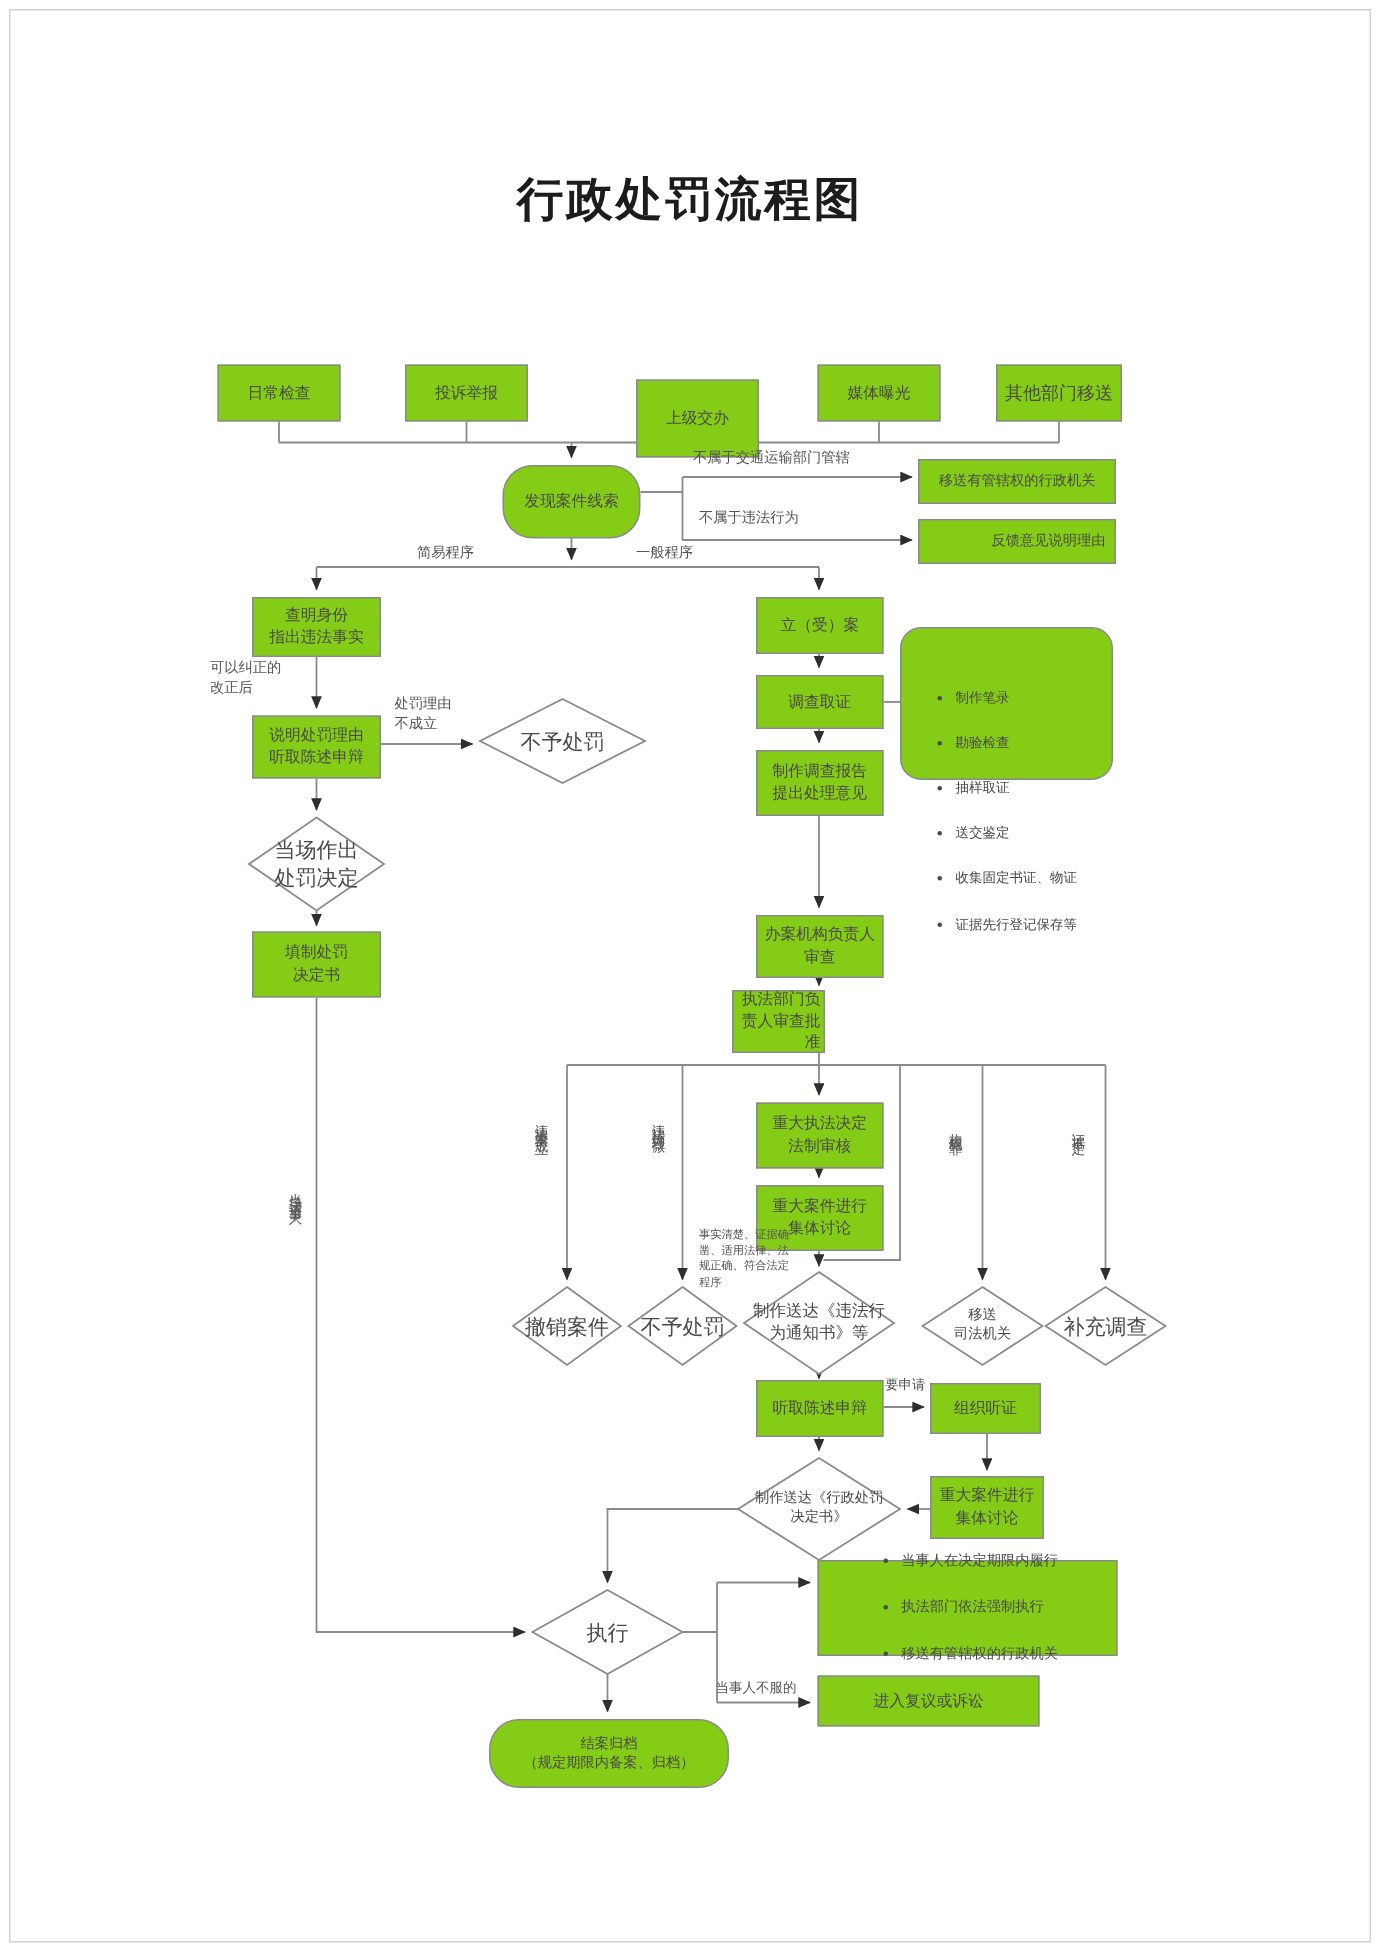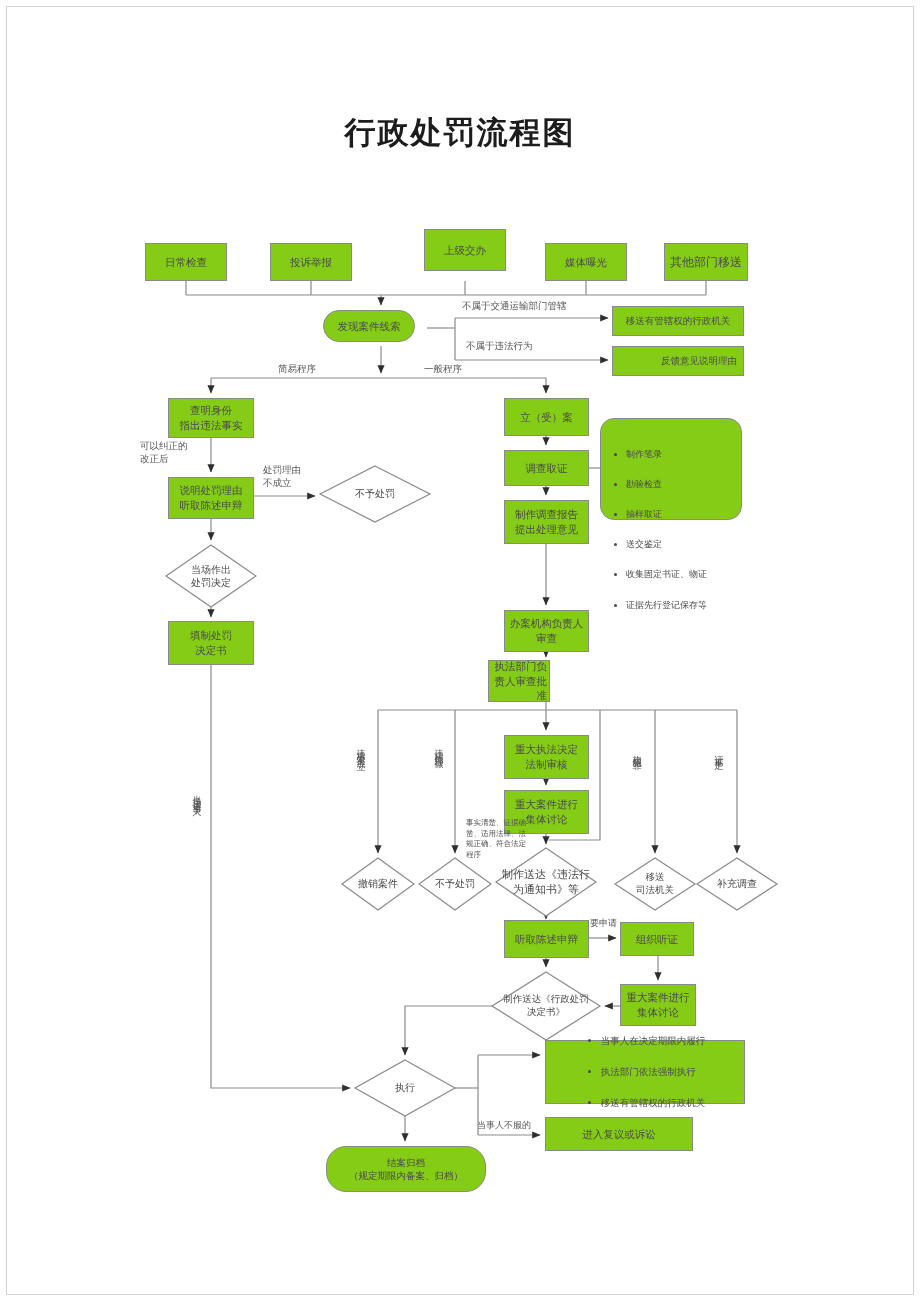--- a/index.html
+++ b/index.html
@@ -20,32 +20,32 @@
   .box{
     position:absolute;border:1px solid #8a8a8a;background:#84cc16;
     display:flex;align-items:center;justify-content:center;text-align:center;
     font-size:10.5px;line-height:1.4;color:#4a4a4a;white-space:pre-line;
     box-sizing:border-box;padding:2px;
   }
   .stadium{border-radius:20px;}
   .round-list{border-radius:14px;justify-content:flex-start;align-items:flex-start;padding:8px 6px 6px 4px;}
   .dtext{
     position:absolute;display:flex;align-items:center;justify-content:center;
-    text-align:center;font-size:10px;line-height:1.35;color:#4a4a4a;white-space:pre-line;
+    text-align:center;font-size:14px;line-height:1.35;color:#4a4a4a;white-space:pre-line;
   }
   .lbl{
     position:absolute;font-size:9.5px;color:#555;line-height:1.35;
     white-space:pre-line;text-align:left;
   }
   .vlbl{
     position:absolute;font-size:9px;color:#555;
     writing-mode:vertical-rl;letter-spacing:2px;
   }
   .tiny{font-size:7.5px;color:#555;width:60px;line-height:1.4;}
-  ul.blist{margin:5px;padding-left:16px;text-align:left;}
+  ul.blist{margin:16px;padding-left:16px;text-align:left;}
   ul.blist li{font-size:9px;color:#4a4a4a;margin:1px 0;line-height:1.5;}
   ul.blist.exec li{font-size:9.5px;}
 </style>
 </head>
 <body>
 
 <div class="page-frame"></div>
 
 <div class="title">行政处罚流程图</div>
 
@@ -119,25 +119,25 @@
     <polygon points="546,848 596,882 546,916 496,882"></polygon>
     <polygon points="655,858 695,884 655,910 615,884"></polygon>
     <polygon points="737,858 777,884 737,910 697,884"></polygon>
     <polygon points="546,972 600,1006 546,1040 492,1006"></polygon>
     <polygon points="405,1060 455,1088 405,1116 355,1088"></polygon>
   </g>
 </svg>
 
 <div class="box" style="left:145px;top:243px;width:82px;height:38px;">日常检查</div>
 <div class="box" style="left:270px;top:243px;width:82px;height:38px;">投诉举报</div>
-<div class="box" style="left:424px;top:229px;width:82px;height:42px;">上级交办</div>
+<div class="box" style="left:424px;top:253px;width:82px;height:52px;">上级交办</div>
 <div class="box" style="left:545px;top:243px;width:82px;height:38px;">媒体曝光</div>
 <div class="box" style="left:664px;top:243px;width:84px;height:38px;font-size:12px;">其他部门移送</div>
 
-<div class="box stadium" style="left:323px;top:310px;width:92px;height:32px;">发现案件线索</div>
+<div class="box stadium" style="left:335px;top:310px;width:92px;height:49px;">发现案件线索</div>
 
 <div class="lbl" style="left:462px;top:300px;">不属于交通运输部门管辖</div>
 <div class="box" style="left:612px;top:306px;width:132px;height:30px;font-size:9.5px;">移送有管辖权的行政机关</div>
 <div class="lbl" style="left:466px;top:340px;">不属于违法行为</div>
 <div class="box" style="left:612px;top:346px;width:132px;height:30px;font-size:9.5px;padding-left:44px;">反馈意见说明理由</div>
 
 <div class="lbl" style="left:278px;top:363px;">简易程序</div>
 <div class="lbl" style="left:424px;top:363px;">一般程序</div>
 
 <div class="box" style="left:168px;top:398px;width:86px;height:40px;">查明身份

